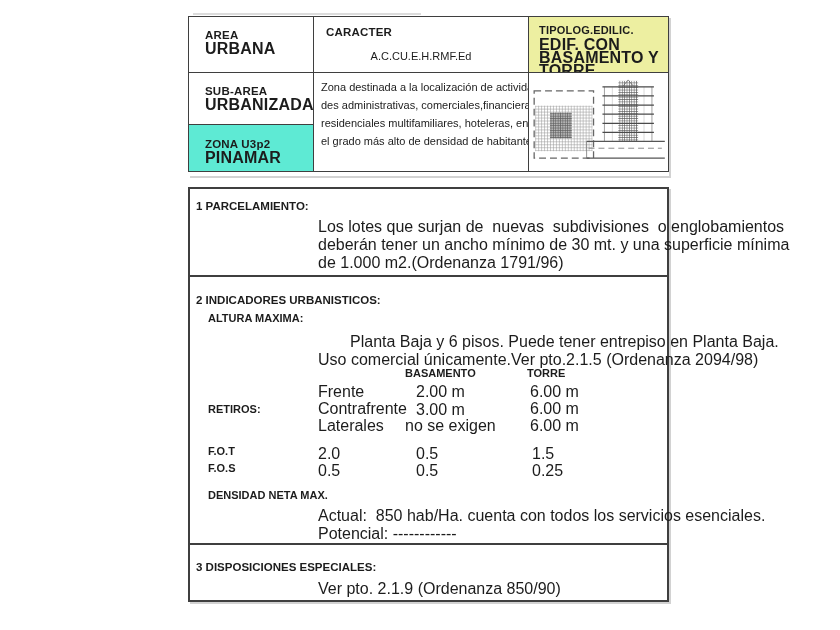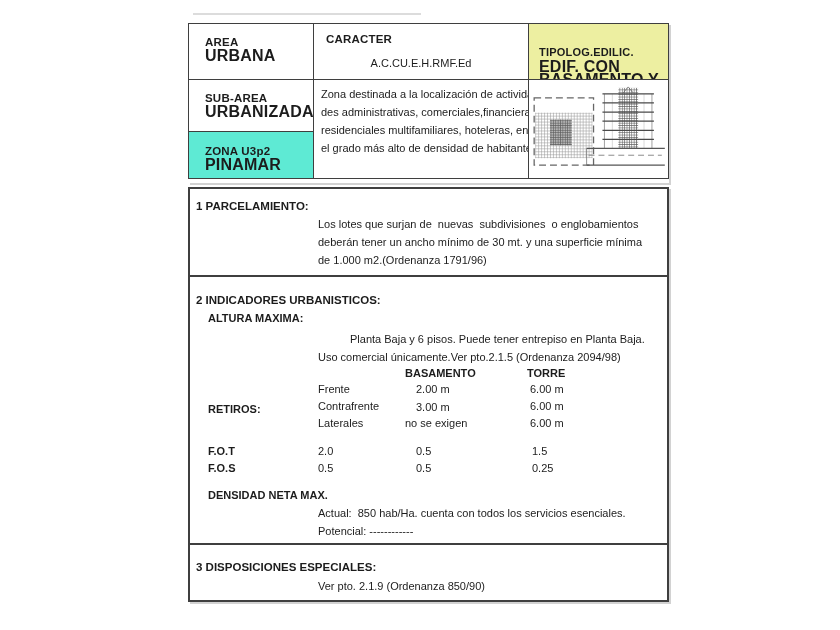--- a/index.html
+++ b/index.html
@@ -2,39 +2,39 @@
 <html><head>
 <meta charset="utf-8">
 <style>
   html,body { margin:0; padding:0; background:#ffffff; }
   .page {
     position:relative; width:840px; height:630px; background:#ffffff;
     font-family:"Liberation Sans", sans-serif; color:#1c1c1c; overflow:hidden;
   }
   
   .header-table {
-    position:absolute; left:188px; top:23px; width:481px; height:160px;
+    position:absolute; left:188px; top:16px; width:481px; height:160px;
     box-shadow:2px 2px 0 #d2d2d2;
   }
   .cell {
     position:absolute; box-sizing:border-box; border:1.5px solid #3f3f3f;
     background:#ffffff;
   }
   .cell-title   { font-weight:bold; font-size:11.5px; line-height:13px; letter-spacing:.2px; }
   .cell-sub     { font-weight:bold; font-size:16px; line-height:13px; letter-spacing:.2px; }
   
   .main-box {
     position:absolute; left:188px; top:187px; width:481px; height:415px;
     box-sizing:border-box; border:2px solid #3f3f3f; background:#ffffff;
     box-shadow:2px 2px 0 #d2d2d2;
   }
   .divider { position:absolute; left:0; width:100%; height:2px; background:#3f3f3f; }
   .st { position:absolute; font-weight:bold; font-size:11.5px; white-space:pre; }
   .sl { position:absolute; font-weight:bold; font-size:11px;   white-space:pre; }
-  .bl { position:absolute; font-size:11px; white-space:pre; }
+  .bl { position:absolute; font-size:16px; white-space:pre; }
   .desc-line { font-size:11px; line-height:18px; white-space:pre; }
   .artifact { position:absolute; background:#dcdcdc; }
 </style>
 </head>
 <body>
 
 <div class="page">
 
   <div class="artifact" style="left:193px; top:13px; width:228px; height:2px;"></div>
 
@@ -60,21 +60,21 @@
       <div style="position:absolute; left:0; top:33px; width:100%; text-align:center; font-size:11px;">A.C.CU.E.H.RMF.Ed</div>
     </div>
 
     <div class="cell" style="left:125px; top:56px; width:216px; height:100px; padding:5px 0 0 7px;">
       <div class="desc-line">Zona destinada a la localización de activida-</div>
       <div class="desc-line">des administrativas, comerciales,financieras,</div>
       <div class="desc-line">residenciales multifamiliares, hoteleras, en</div>
       <div class="desc-line">el grado más alto de densidad de habitantes</div>
     </div>
 
-    <div class="cell" style="left: 340px; top: 0px; width: 141px; height: 57px; padding: 22px 8px 0px 10px; background-color: rgb(237, 239, 161);">
+    <div class="cell" style="left: 340px; top: 0px; width: 141px; height: 57px; padding: 7px 8px 0px 10px; background-color: rgb(237, 239, 161);">
       <div class="cell-title" style="font-size:11px;">TIPOLOG.EDILIC.</div>
       <div class="cell-sub" style="margin-top:1px;">EDIF. CON BASAMENTO Y TORRE</div>
     </div>
 
     <div class="cell" style="left:340px; top:56px; width:141px; height:100px;">
 
       <svg viewBox="0 0 139 98" style="position:absolute; left:0; top:0; width:138px; height:97px;">
         <defs>
           <pattern id="hatchA" width="3" height="3" patternUnits="userSpaceOnUse">
             <path d="M0 .5H3M.5 0V3" stroke="#9a9a9a" stroke-width="0.55"></path>

